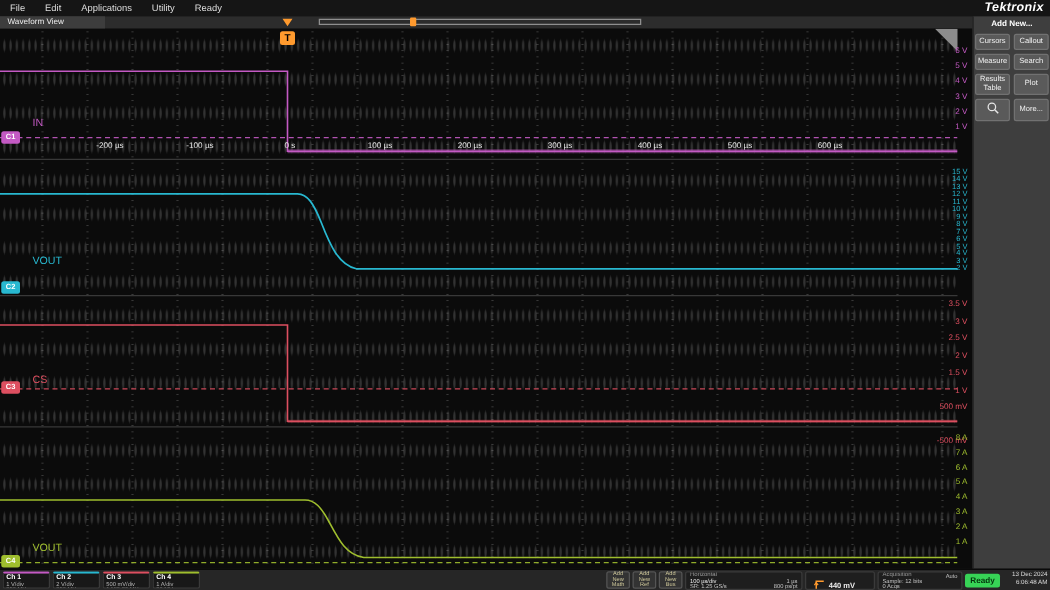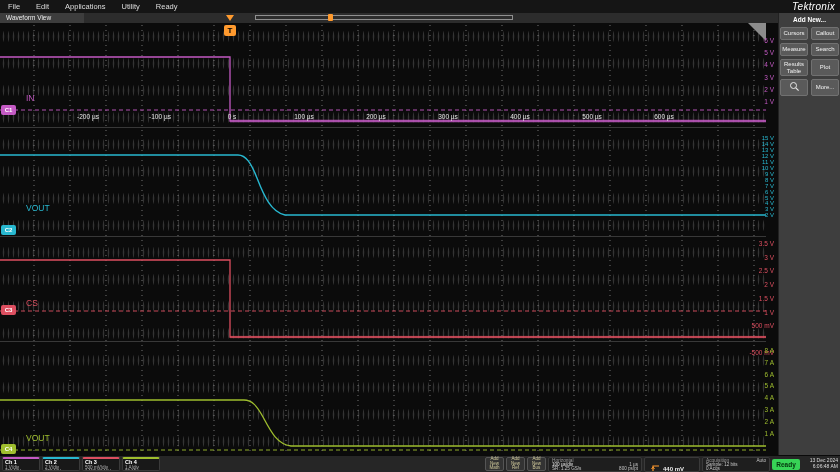--- a/index.html
+++ b/index.html
@@ -1,21 +1,21 @@
 <!DOCTYPE html>
 <html><head>
 <meta charset="utf-8">
 <style>
   html,body{margin:0;padding:0}
   body{width:840px;height:472px;background:#000;font-family:"Liberation Sans",sans-serif;position:relative;overflow:hidden}
 
   
   #menubar{position:absolute;left:0;top:0;width:840px;height:13px;background:#151515;display:flex;align-items:center;color:#ddd;font-size:7.5px}
   .menu-item{padding:0 8px;cursor:default}
-  #logo{position:absolute;right:5px;top:1px;font-size:10px;font-weight:normal;font-style:italic;color:#fff;letter-spacing:.3px}
+  #logo{position:absolute;right:5px;top:1px;font-size:10px;font-weight:bold;font-style:italic;color:#fff;letter-spacing:.3px}
 
   
   #tabstrip{position:absolute;left:0;top:13px;width:778px;height:10px;background:#2c2c2c}
   #tab-wv{position:absolute;left:0;top:0;width:84px;height:10px;background:#3d3d3d;color:#eee;font-size:6.5px;line-height:10px;padding-left:6px;box-sizing:border-box}
   #trig-pos-tri{position:absolute;left:226px;top:2px;width:0;height:0;border-left:4px solid transparent;border-right:4px solid transparent;border-top:6px solid #ff9a2e}
   #minimap{position:absolute;left:255px;top:2px;width:258px;height:5px;border:1px solid #8f8f8f;box-sizing:border-box}
   #minimap-t{position:absolute;left:328px;top:1px;width:5px;height:7px;background:#ff9a2e;border-radius:1px}
 
   
   #plot{position:absolute;left:0;top:23px;width:778px;height:432px;background:#0b0b0b;overflow:hidden}

